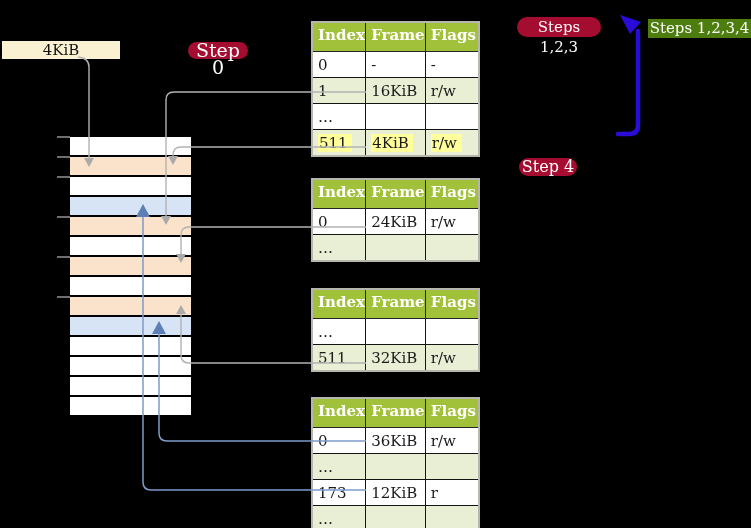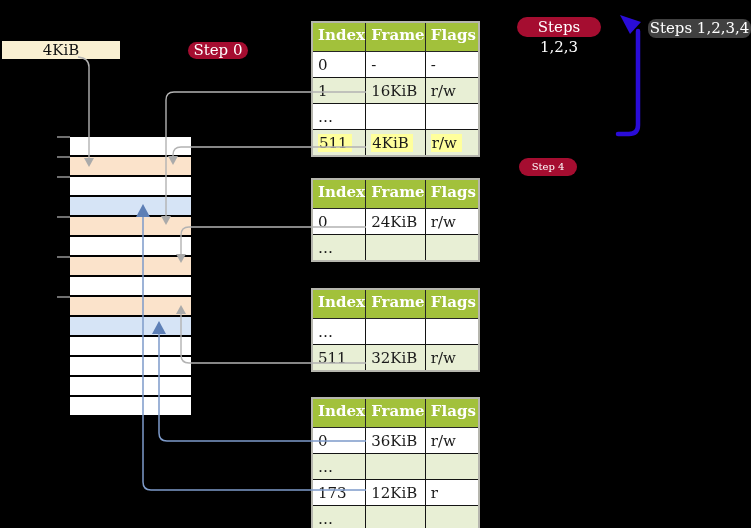--- a/index.html
+++ b/index.html
@@ -6,24 +6,24 @@
   #canvas{position:relative;width:751px;height:528px;background:#000;overflow:hidden;
           font-family:"DejaVu Serif", serif;}
 
   
   .addr-label{position:absolute;left:2px;top:41px;width:118px;height:18px;
               background:#faf0d2;color:#111;font-size:15px;line-height:18px;
               text-align:center;z-index:6;}
 
   
   .badge{position:absolute;color:#fff;text-align:center;border-radius:10px;z-index:6;}
-  #badge-step0     {left:188px;top:42px; width:60px; height:17px;line-height:17px;font-size:15px;background:#a50d30;}
+  #badge-step0     {left:188px;top:42px; width:60px; height:17px;line-height:17px;font-size:19px;background:#a50d30;}
   #badge-steps123  {left:517px;top:17px; width:84px; height:20px;line-height:20px;font-size:15px;background:#a50d30;}
-  #badge-steps1234 {left:648px;top:19px; width:103px;height:19px;line-height:19px;font-size:15px;background:#404040;border-radius:8px;}
-  #badge-step4     {left:519px;top:158px;width:58px; height:18px;line-height:18px;font-size:10px;background:#a50d30;}
+  #badge-steps1234 {left:648px;top:19px; width:103px;height:19px;line-height:19px;font-size:15px;background:#4d7c0f;border-radius:0;}
+  #badge-step4     {left:519px;top:158px;width:58px; height:18px;line-height:18px;font-size:16px;background:#a50d30;}
 
   
   .memory{position:absolute;left:70px;top:137px;width:121px;height:278px;
           display:flex;flex-direction:column;gap:2px;z-index:2;}
   .mem-row{flex:1;}
   .mem-white{background:#ffffff;}
   .mem-peach{background:#fbe3cb;}
   .mem-blue {background:#d6e4f6;}
 
   

